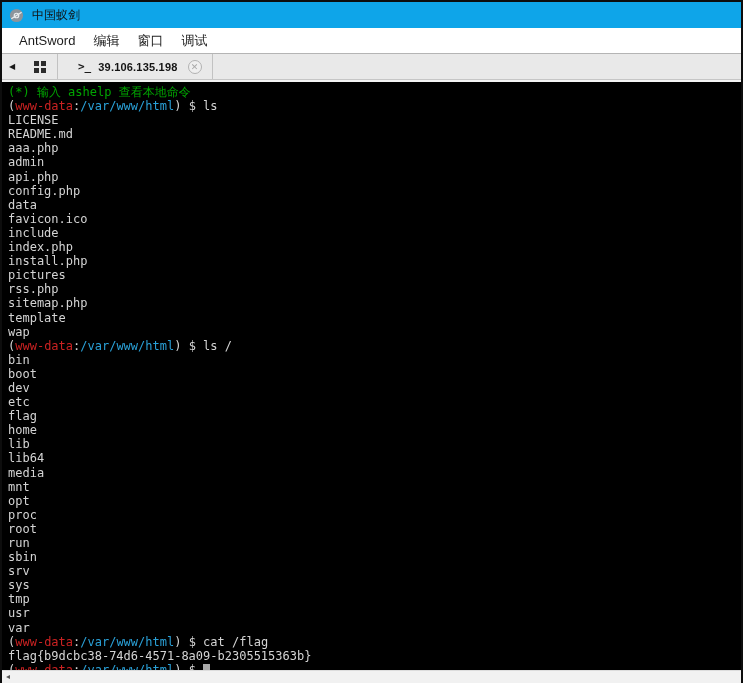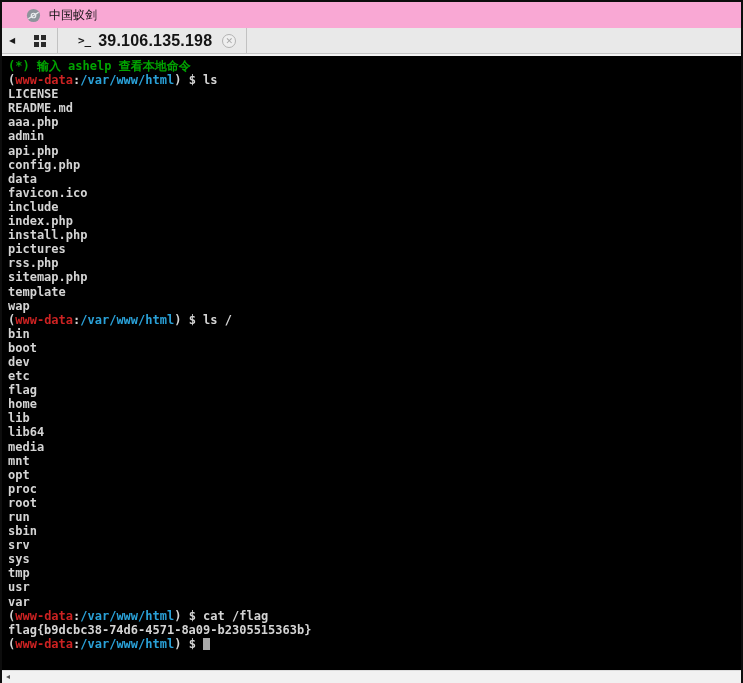--- a/index.html
+++ b/index.html
@@ -8,22 +8,22 @@
   .window {
     width: 743px; height: 683px;
     border-left: 2px solid #0d0d0d;
     border-right: 2px solid #0d0d0d;
     border-top: 2px solid #0d0d0d;
     display: flex; flex-direction: column;
     background: #fff;
   }
   
   .titlebar {
-    height: 26px; background: #f9a8d4; display: flex; align-items: center;
-    padding-left: 24px; gap: 8px; flex: none;
+    height: 26px; background: #0ea5e9; display: flex; align-items: center;
+    padding-left: 7px; gap: 8px; flex: none;
   }
   .logo { width: 15px; height: 15px; flex: none; }
   .title-text { font-size: 12px; color: #111; }
   
   .menubar {
     height: 26px; background: #ffffff; display: flex; align-items: center;
     padding-left: 8px; flex: none; border-bottom: 1px solid #b4b4b4;
   }
   .menu-item { font-size: 13px; color: #1c1c1c; padding: 3px 9px; cursor: default; }
   
@@ -37,34 +37,34 @@
   }
   .grid-btn {
     width: 36px; display: flex; align-items: center; justify-content: center;
     border-right: 1px solid #c2c2c2; flex: none;
   }
   .term-tab {
     display: flex; align-items: center; gap: 7px; padding: 0 10px 0 20px;
     border-right: 1px solid #c2c2c2; background: #e9e9e9;
   }
   .tab-prefix { font-size: 11px; font-weight: bold; color: #1a1a1a; font-family: "DejaVu Sans Mono", monospace; }
-  .tab-label { font-size: 16px; font-weight: bold; color: #141414; letter-spacing: .2px; }
+  .tab-label { font-size: 11px; font-weight: bold; color: #141414; letter-spacing: .2px; }
   .tab-close {
     width: 14px; height: 14px; border: 1px solid #b2b2b2; border-radius: 50%;
     color: #a8a8a8; font-size: 9px; line-height: 12px; text-align: center;
     background: #efefef; margin-left: 3px;
   }
   .tab-rest { flex: 1; background: #e9e9e9; }
   .tab-underline { height: 2px; background: #f4f4f4; flex: none; }
   
   .terminal {
     flex: 1; background: var(--term-bg, #000); overflow: hidden;
     padding: 3px 4px 0 6px;
     font-family: "DejaVu Sans Mono", "Liberation Mono", monospace;
-    font-size: 12px; font-weight: bold; line-height: 14.1px;
+    font-size: 12px; font-weight: normal; line-height: 14.1px;
     color: var(--term-fg, #d4d4d4);
     white-space: pre; cursor: text;
   }
   .tline { height: 14.1px; }
   .green { color: var(--term-green, #00a400); }
   .red   { color: var(--term-red, #cc2222); text-align: right; }
   .blue  { color: var(--term-blue, #2aa1d8); }
   .cursor {
     display: inline-block; width: 7px; height: 12px;
     background: #a9a9a9; vertical-align: -2px;
@@ -85,20 +85,26 @@
 
   <div class="titlebar">
     <svg class="logo" viewBox="0 0 16 16">
       <circle cx="8" cy="8" r="7" fill="#8d949b"></circle>
       <circle cx="8" cy="8" r="2.4" fill="none" stroke="#e9ebed" stroke-width="1.3"></circle>
       <path d="M2.5 11.5 L13.5 4.5" stroke="#e9ebed" stroke-width="1.5"></path>
     </svg>
     <span class="title-text">中国蚁剑</span>
   </div>
 
+  <div class="menubar">
+    <span class="menu-item">AntSword</span>
+    <span class="menu-item">编辑</span>
+    <span class="menu-item">窗口</span>
+    <span class="menu-item">调试</span>
+  </div>
 
   <div class="tabbar">
     <div class="nav-arrow">
       <span>◀</span>
     </div>
     <div class="grid-btn">
       <svg width="12" height="12" viewBox="0 0 12 12">
         <rect x="0" y="0" width="5" height="5" fill="#2b2b2b"></rect>
         <rect x="7" y="0" width="5" height="5" fill="#2b2b2b"></rect>
         <rect x="0" y="7" width="5" height="5" fill="#2b2b2b"></rect>

